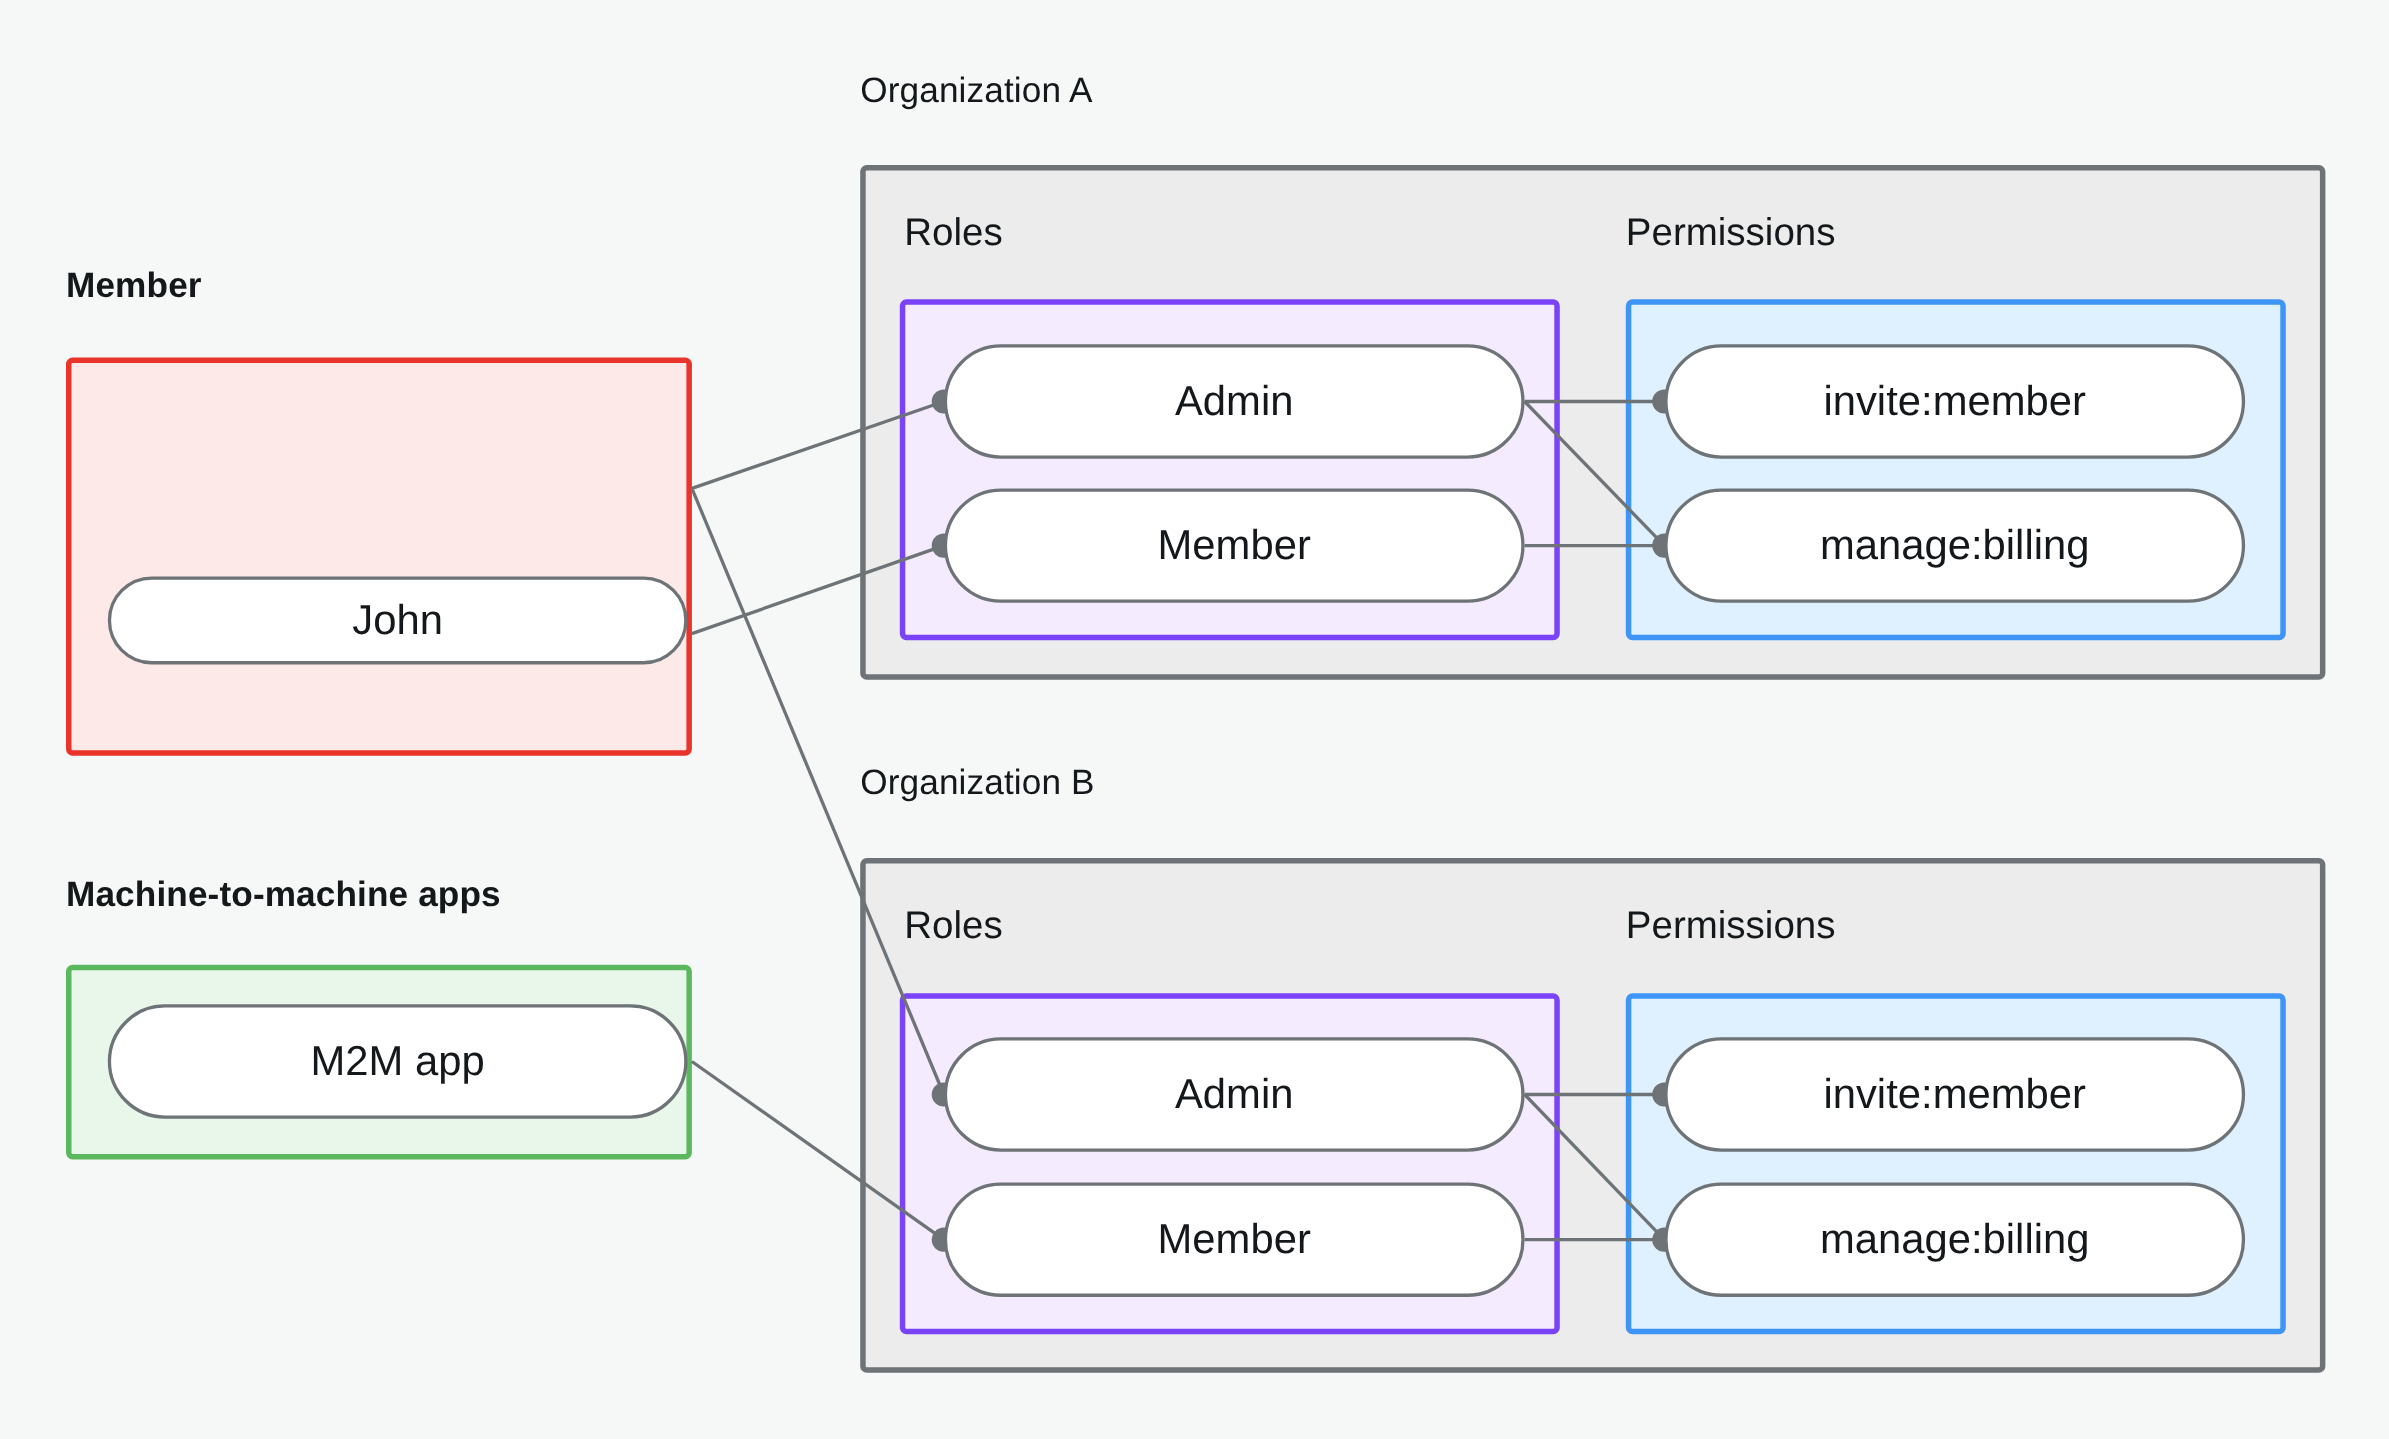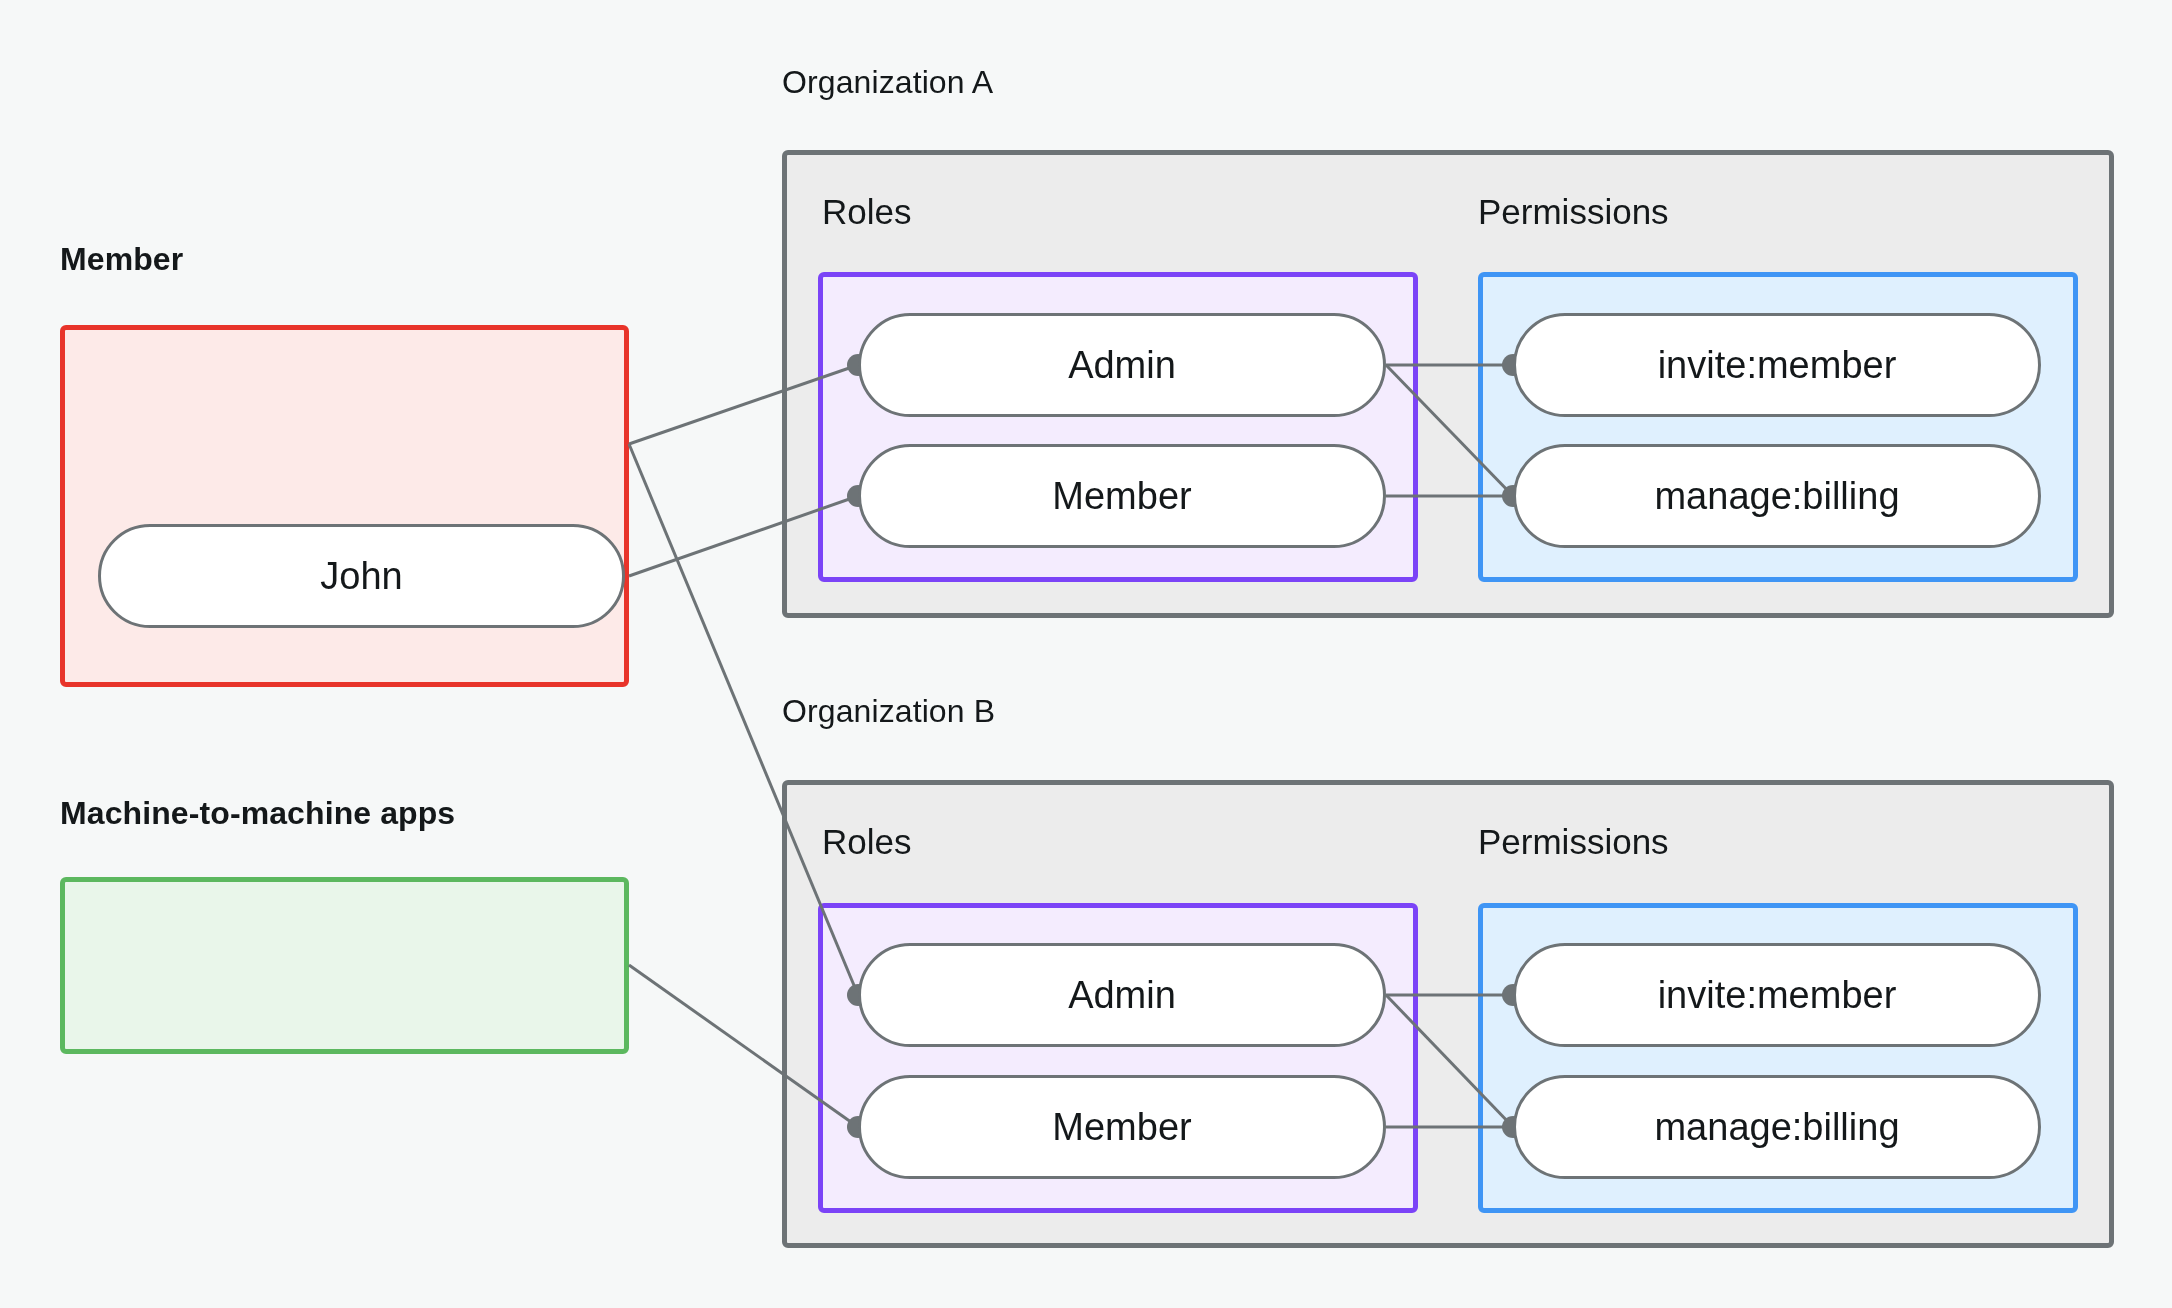--- a/index.html
+++ b/index.html
@@ -138,26 +138,27 @@
       <circle cx="1513" cy="995" r="11"></circle>
       <circle cx="1513" cy="1127" r="11"></circle>
     </g>
   </svg>
 
   <div class="caption" style="left:60px; top:241px;">Member</div>
 
   <div class="group users" style="left:60px; top:325px; width:569px; height:362px;"></div>
 
 
-  <div class="node" style="left:98px; top:524px; width:527px; height:104px;">John</div>
+  <div class="node" style="left:98px; top:524px; width:527px; height:80px;">John</div>
 
   <div class="caption" style="left:60px; top:795px;">Machine-to-machine apps</div>
 
   <div class="group m2m" style="left:60px; top:877px; width:569px; height:177px;"></div>
 
+  <div class="node" style="left:98px; top:913px; width:527px; height:104px;">M2M app</div>
 
   <div class="caption light" style="left:782px; top:64px;">Organization A</div>
 
   <div class="group org" style="left:782px; top:150px; width:1332px; height:468px;"></div>
 
   <div class="group-label" style="left:822px; top:192px;">Roles</div>
 
   <div class="group-label" style="left:1478px; top:192px;">Permissions</div>
 
   <div class="group roles" style="left:818px; top:272px; width:600px; height:310px;"></div>

